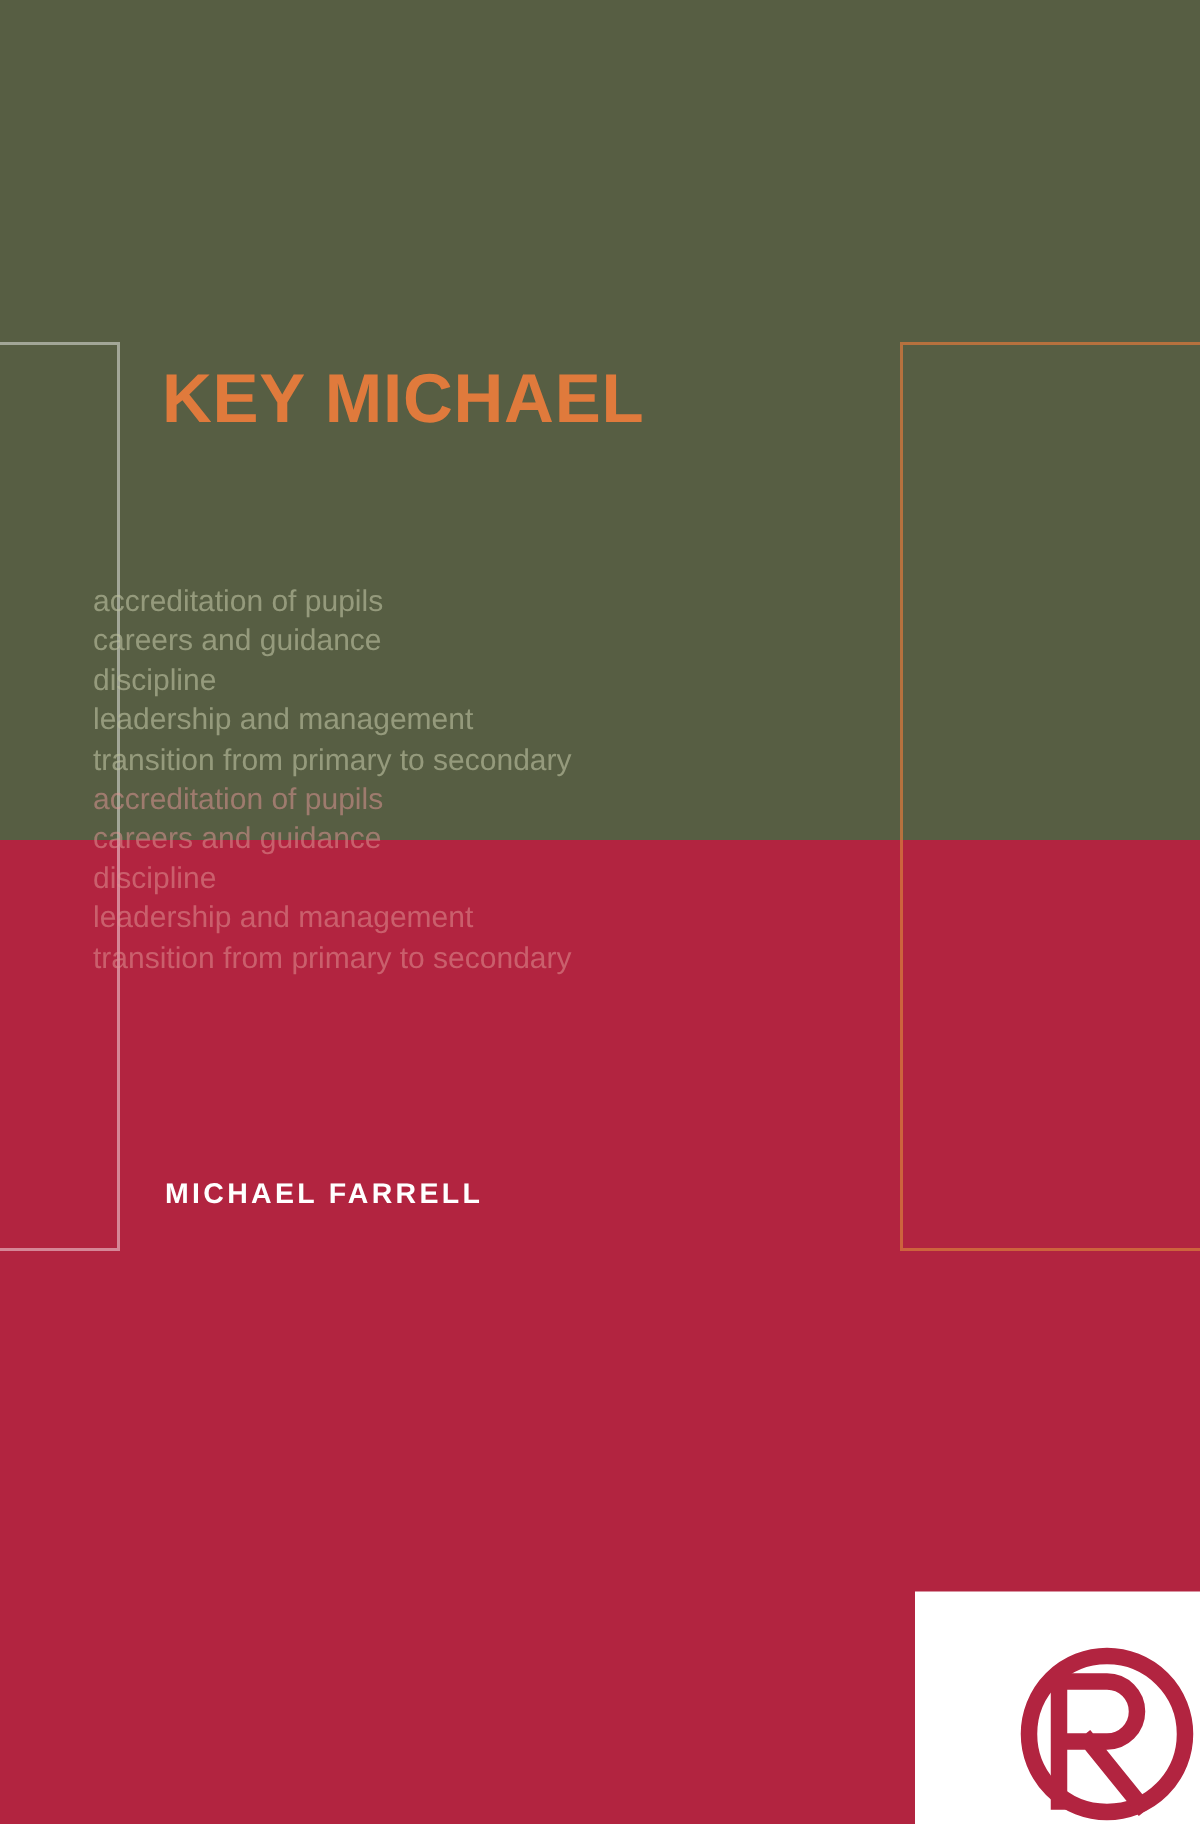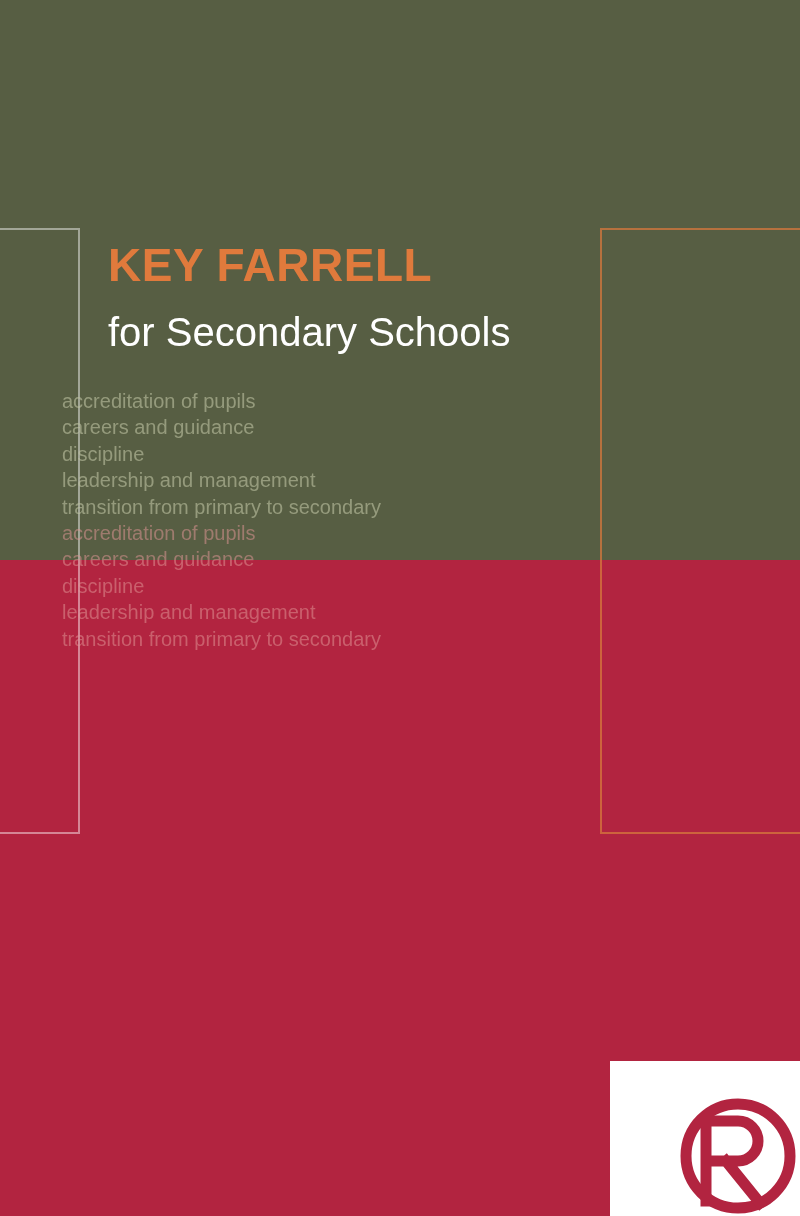--- a/index.html
+++ b/index.html
@@ -124,37 +124,37 @@
 
 <div class="cover">
 
   <div class="band-olive"></div>
   <div class="band-crimson"></div>
 
   <div class="frame-left"></div>
   <div class="frame-right"></div>
 
   <div class="title-block">
-    <div class="title-main">KEY FARRELL</div>
-    <div class="title-sub">for Secondary Schools</div>
+    <div class="title-main">KEY MICHAEL</div>
   </div>
 
   <div class="keywords">
     <div class="keyword kw-olive">accreditation of pupils</div>
     <div class="keyword kw-olive">careers and guidance</div>
     <div class="keyword kw-olive">discipline</div>
     <div class="keyword kw-olive">leadership and management</div>
     <div class="keyword kw-olive">transition from primary to secondary</div>
     <div class="keyword kw-crimson">accreditation of pupils</div>
     <div class="keyword kw-crimson">careers and guidance</div>
     <div class="keyword kw-crimson">discipline</div>
     <div class="keyword kw-crimson">leadership and management</div>
     <div class="keyword kw-crimson">transition from primary to secondary</div>
   </div>
 
+  <div class="author">MICHAEL FARRELL</div>
 
   <div class="logo">
     <svg width="190" height="155" viewBox="0 0 190 155" xmlns="http://www.w3.org/2000/svg">
       <circle cx="128" cy="95" r="52" fill="none" stroke="#b22440" stroke-width="11"></circle>
       <path d="M96 60 L96 140 M96 60 L128 60 A20 20 0 0 1 128 100 L96 100 M116 100 L150 142" fill="none" stroke="#b22440" stroke-width="11" stroke-linecap="square"></path>
     </svg>
   </div>
 
 </div>
 

